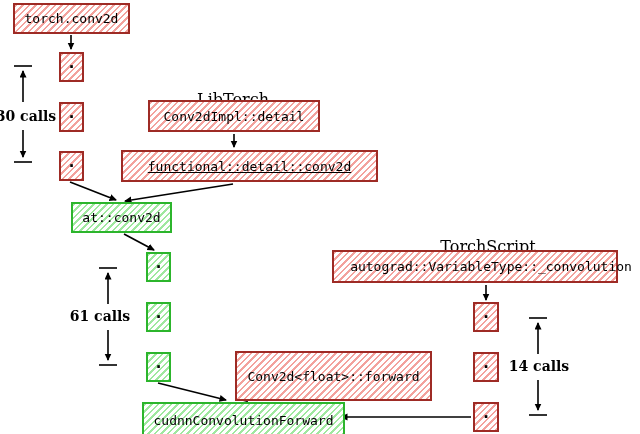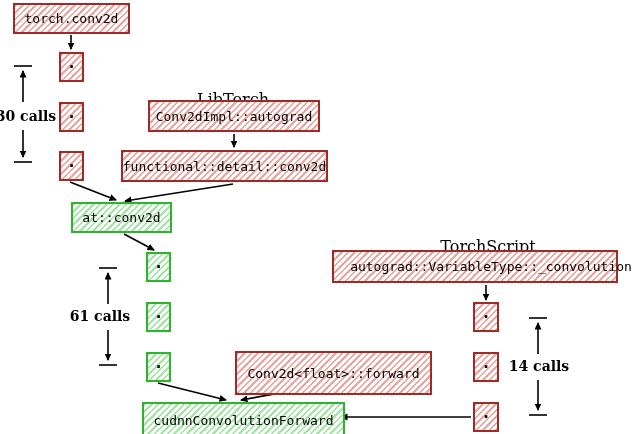--- a/index.html
+++ b/index.html
@@ -90,42 +90,42 @@
     <span class="dot">·</span>
   </div>
   <div class="node red" style="left:59px;top:102px;width:25px;height:30px;">
     <span class="dot">·</span>
   </div>
   <div class="node red" style="left:59px;top:151px;width:25px;height:30px;">
     <span class="dot">·</span>
   </div>
 
   <div class="node red" style="left:148px;top:100px;width:172px;height:32px;">
-    <span>Conv2dImpl::autograd</span>
+    <span>Conv2dImpl::detail</span>
   </div>
 
-  <div class="node red" style="left:121px;top:150px;width:207px;height:32px;">
+  <div class="node red" style="left:121px;top:150px;width:257px;height:32px;text-decoration:underline;">
     <span>functional::detail::conv2d</span>
   </div>
 
   <div class="node red" style="left:332px;top:250px;width:286px;height:33px;padding-left:32px;">
     <span>autograd::VariableType::_convolution</span>
   </div>
 
   <div class="node red" style="left:473px;top:302px;width:26px;height:30px;">
     <span class="dot">·</span>
   </div>
   <div class="node red" style="left:473px;top:352px;width:26px;height:30px;">
     <span class="dot">·</span>
   </div>
   <div class="node red" style="left:473px;top:402px;width:26px;height:30px;">
     <span class="dot">·</span>
   </div>
 
-  <div class="node red" style="left:235px;top:351px;width:197px;height:44px;">
+  <div class="node red" style="left:235px;top:351px;width:197px;height:50px;">
     <span>Conv2d&lt;float&gt;::forward</span>
   </div>
 
   <div class="node green" style="left:71px;top:202px;width:101px;height:31px;justify-content:center;">
     <span>at::conv2d</span>
   </div>
 
   <div class="node green" style="left:146px;top:252px;width:25px;height:30px;">
     <span class="dot">·</span>
   </div>

